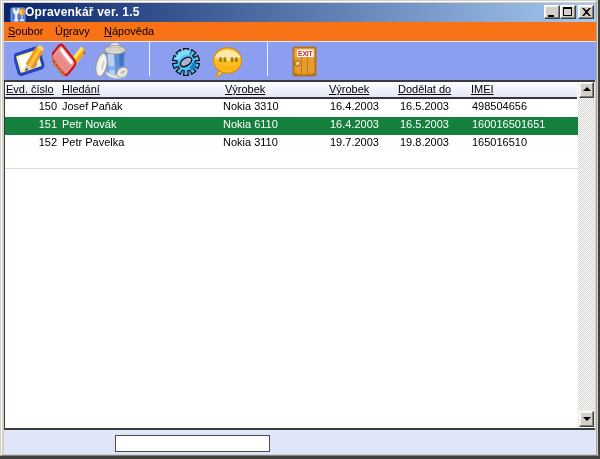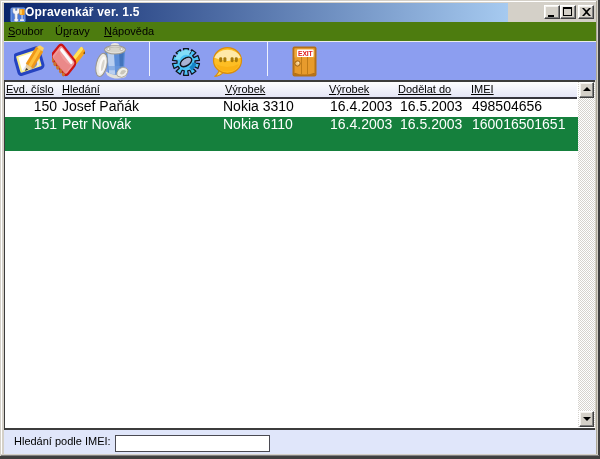--- a/index.html
+++ b/index.html
@@ -11,43 +11,43 @@
   #f-top-hl{left:1px;top:1px;width:598px;height:1px;background:#ffffff;}
   #f-left-hl{left:1px;top:1px;width:1px;height:456px;background:#ffffff;}
   #f-right-1{left:596px;top:1px;width:1px;height:457px;background:#aca899;}
   #f-right-2{left:597px;top:0;width:1px;height:459px;background:#d4d0c8;}
   #f-right-3{left:598px;top:0;width:2px;height:459px;background:#404040;}
   #f-bot-1{left:1px;top:454px;width:597px;height:1px;background:#d4d0c8;}
   #f-bot-2{left:1px;top:455px;width:598px;height:1px;background:#808080;}
   #f-bot-3{left:0;top:456px;width:600px;height:3px;background:#404040;}
 
   
-  #titlebar{left:4px;top:3px;width:504px;height:19px;background:linear-gradient(90deg,#0a246a,#a6caf0);}
+  #titlebar{left:4px;top:3px;width:592px;height:19px;background:linear-gradient(90deg,#0a246a,#a6caf0);}
   #title-ico{left:6px;top:4px;width:16px;height:16px;}
   #title-text{left:21px;top:0;height:18px;line-height:18px;color:#ffffff;font-size:12px;font-weight:bold;letter-spacing:0.2px;}
   .tbtn{top:5px;width:16px;height:14px;background:#d4d0c8;border-top:1px solid #ffffff;border-left:1px solid #ffffff;border-right:1px solid #404040;border-bottom:1px solid #404040;box-shadow:inset -1px -1px 0 #808080, inset 1px 1px 0 #f4f2ee;}
   #btn-min{left:544px;top:5px;}
   #btn-max{left:560px;top:5px;}
   #btn-close{left:578px;top:5px;}
   .glyph{position:absolute;}
 
   
-  #menubar{left:4px;top:22px;width:592px;height:19px;background:#4d7c0f;color:#000;font-size:11px;}
+  #menubar{left:4px;top:22px;width:592px;height:19px;background:#f97316;color:#000;font-size:11px;}
   .mi{top:0;height:18px;line-height:19px;}
   .mi u{text-decoration:underline;text-underline-offset:1px;}
 
   
   #toolbar{left:4px;top:41px;width:592px;height:39px;background:#8c9ef0;border-top:1px solid #eceee9;}
   .tsep{top:0px;width:1px;height:34px;background:#eef1fd;}
 
   
   #tablearea{left:4px;top:80px;width:591px;height:350px;background:#ffffff;border-top:2px solid #3c3c3c;border-left:1px solid #3c3c3c;border-bottom:2px solid #3c3c3c;}
   #thead{left:5px;top:82px;width:572px;height:17px;background:linear-gradient(180deg,#fdfdff 0%,#e4e6f6 100%);border-bottom:2px solid #35353d;font-size:11px;color:#000;}
   .hcell{top:0;height:15px;line-height:15px;text-decoration:underline;}
-  .trow{left:5px;width:573px;height:34px;font-size:14px;color:#000;padding-left:39px;}
+  .trow{left:5px;width:573px;height:34px;font-size:11px;color:#000;padding-left:39px;}
   .trow div{position:absolute;top:0;height:18px;line-height:14px;}
   .cnum{left:0px;width:52px;text-align:right;}
   .cname{left:57px;}
   .cprod{left:218px;}
   .cd1{left:325px;}
   .cd2{left:395px;}
   .cimei{left:467px;}
   #row1{top:99px;background:#ffffff;border-bottom:1px solid #ececf2;}
   #row2{top:117px;background:#15803d;color:#ffffff;}
   #row3{top:135px;background:#ffffff;border-bottom:1px solid #d8d8e0;}
@@ -214,32 +214,39 @@
       <div class="cimei">498504656</div>
   </div>
   <div id="row2" class="trow abs">
     <div class="cnum">151</div>
       <div class="cname">Petr Novák</div>
       <div class="cprod">Nokia 6110</div>
       <div class="cd1">16.4.2003</div>
       <div class="cd2">16.5.2003</div>
       <div class="cimei">160016501651</div>
   </div>
+  <div id="row3" class="trow abs">
+    <div class="cnum">152</div>
+      <div class="cname">Petr Pavelka</div>
+      <div class="cprod">Nokia 3110</div>
+      <div class="cd1">19.7.2003</div>
+      <div class="cd2">19.8.2003</div>
+      <div class="cimei">165016510</div>
+  </div>
 
   <div id="sbar" class="abs">
     <div id="sb-up" class="sbtn">
         <div class="tri"></div>
       </div>
     <div id="sb-down" class="sbtn">
         <div class="tri"></div>
       </div>
   </div>
 
   <div id="bpanel" class="abs">
-    <div id="blabel" class="abs">Hledání podle IMEI:</div>
     <div id="binput" class="abs"></div>
   </div>
 
   <div id="f-top-hl" class="abs"></div>
   <div id="f-left-hl" class="abs"></div>
   <div id="f-right-1" class="abs"></div>
   <div id="f-right-2" class="abs"></div>
   <div id="f-right-3" class="abs"></div>
   <div id="f-bot-1" class="abs"></div>
   <div id="f-bot-2" class="abs"></div>

